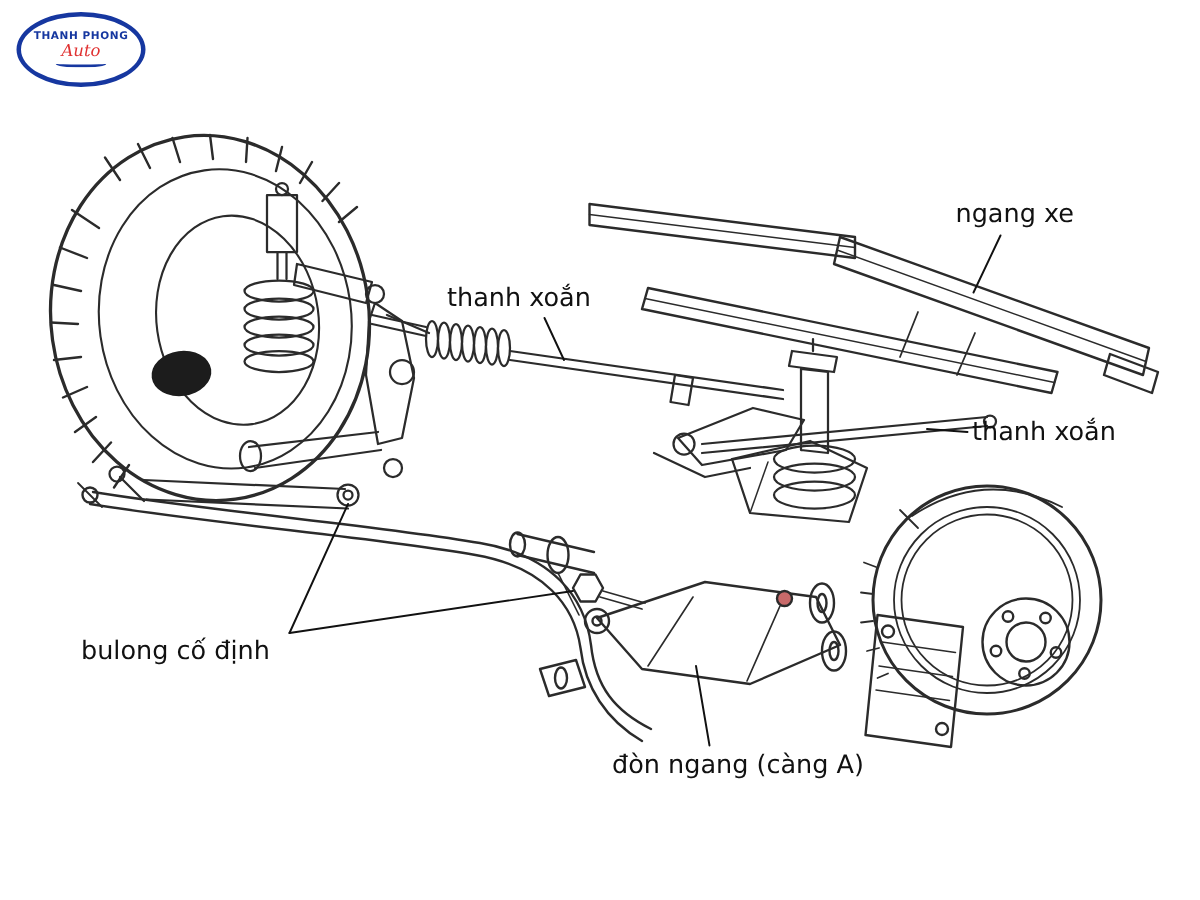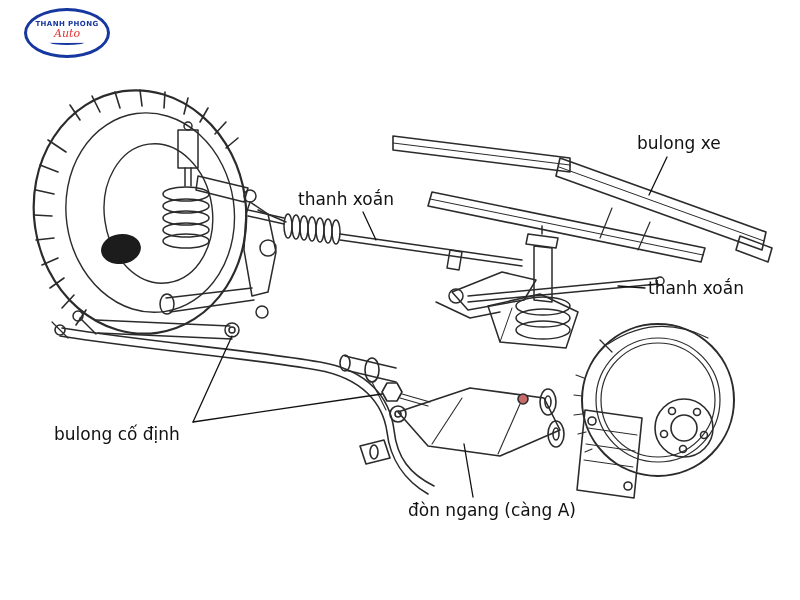--- a/index.html
+++ b/index.html
@@ -7,21 +7,21 @@
     width:800px;height:600px;position:relative;background:#ffffff;
     font-family:"DejaVu Sans",sans-serif;overflow:hidden;
   }
   .stage{position:absolute;left:0;top:0;width:800px;height:600px;}
   svg.art{position:absolute;left:0;top:0;}
   .diagram-label{
     position:absolute;font-size:17px;color:#111;white-space:nowrap;
     font-family:"DejaVu Sans",sans-serif;
   }
   
-  .logo{position:absolute;left:24px;top:8px;width:86px;height:50px;}
+  .logo{position:absolute;left:11px;top:8px;width:86px;height:50px;}
   .logo-oval{
     width:100%;height:100%;box-sizing:border-box;background:#fff;
     border:3px solid #1637a0;border-radius:50%;
     display:flex;flex-direction:column;align-items:center;justify-content:center;
   }
   .logo-brand{font-size:7px;font-weight:bold;color:#1637a0;letter-spacing:.4px;line-height:1;}
   .logo-sub{font-size:11px;font-style:italic;color:#e03131;font-family:"DejaVu Serif",serif;line-height:1.05;}
   .logo-swoosh{width:34px;height:3px;border-bottom:2px solid #1637a0;border-radius:50%;}
 </style>
 </head>
@@ -162,21 +162,21 @@
       <path d="M667,157 L649,195"></path>
       <path d="M645,288 L618,286"></path>
       <path d="M193,422 L232,336"></path>
       <path d="M193,422 L382,394"></path>
       <path d="M473,497 L464,444"></path>
     </g>
   </svg>
 
   <div class="diagram-label" style="left:298px;top:189px;">thanh xoắn</div>
 
-  <div class="diagram-label" style="left:637px;top:133px;">bulong xe</div>
+  <div class="diagram-label" style="left:637px;top:133px;">ngang xe</div>
 
   <div class="diagram-label" style="left:648px;top:278px;">thanh xoắn</div>
 
   <div class="diagram-label" style="left:408px;top:500px;">đòn ngang (càng A)</div>
 
   <div class="diagram-label" style="left:54px;top:424px;">bulong cố định</div>
 
   <div class="logo">
     <div class="logo-oval">
       <span class="logo-brand">THANH PHONG</span>

